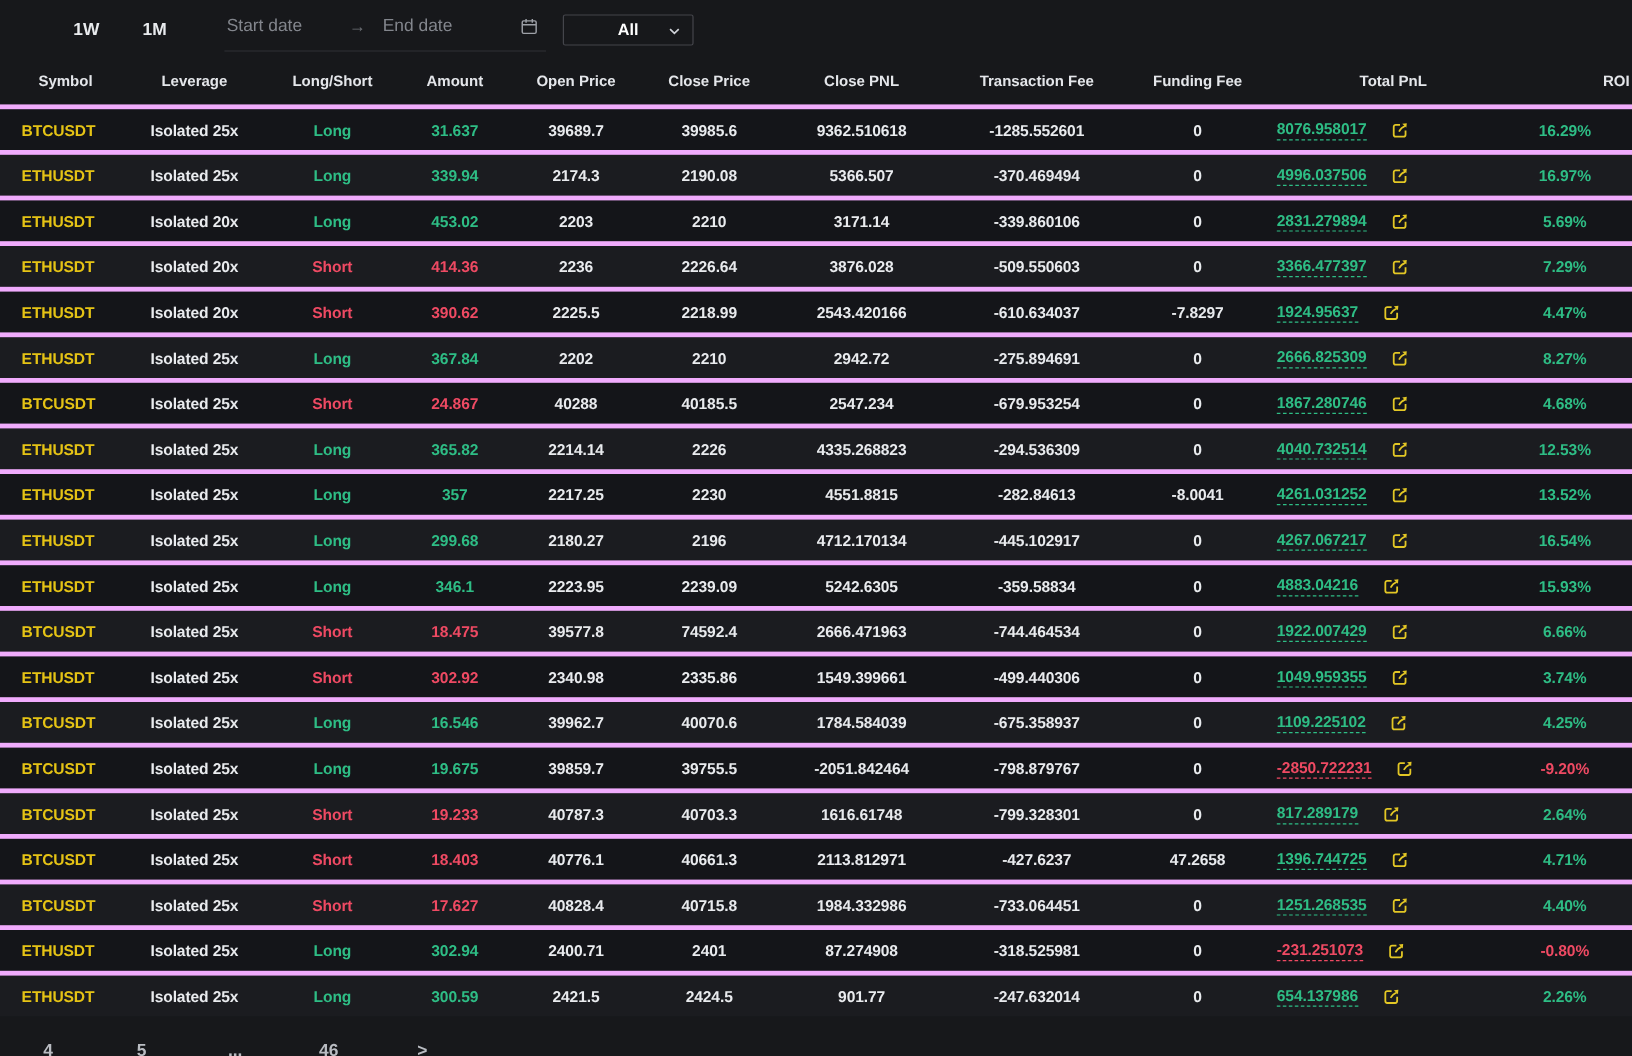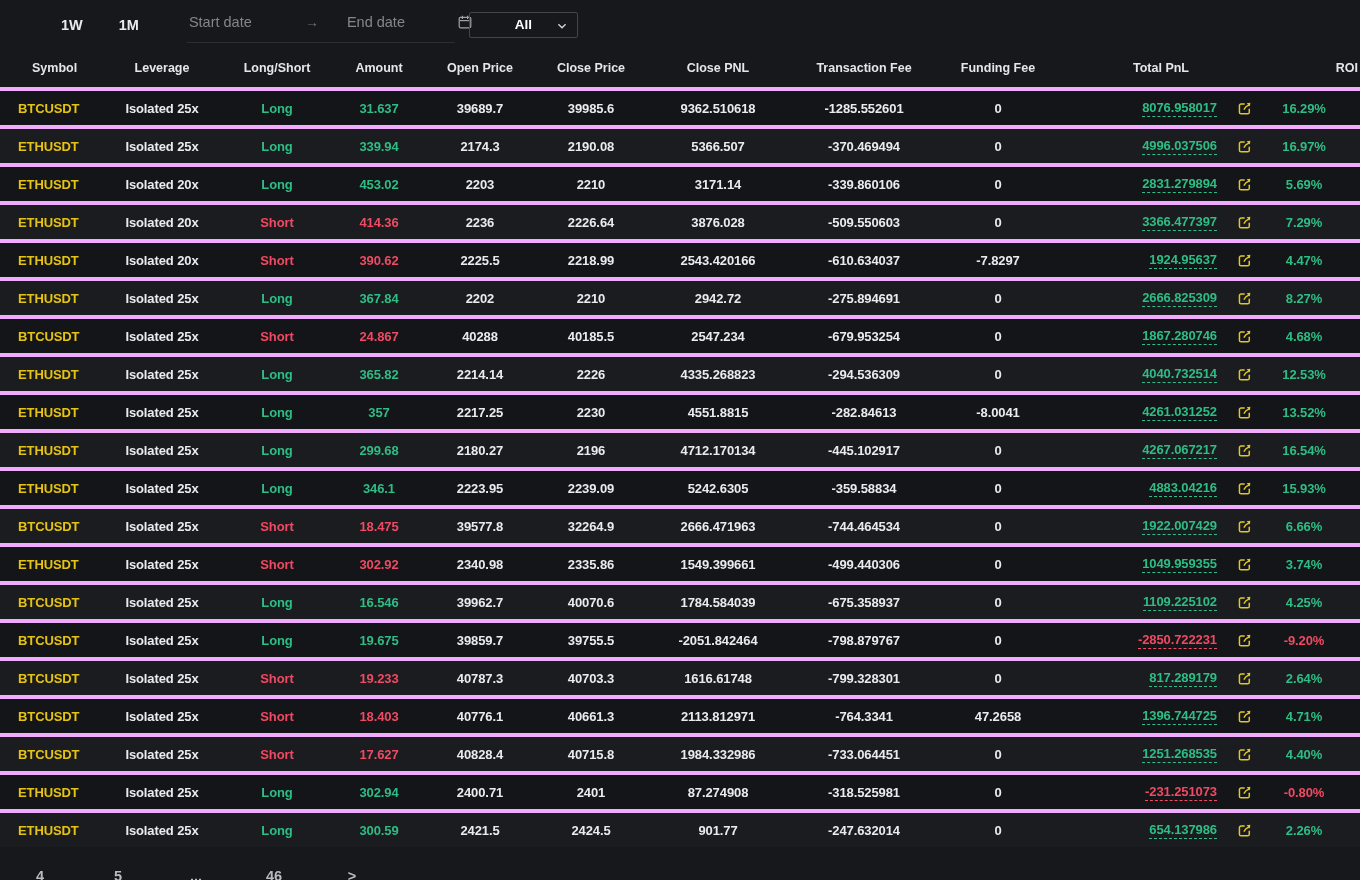--- a/index.html
+++ b/index.html
@@ -17,21 +17,21 @@
     --text: #e9ebee;
     --muted: #83868d;
   }
 
   
   .toolbar { display: flex; align-items: center; height: 49px; padding-left: 28px; margin-left: 33px; }
   .range-btn { color: var(--text); font-weight: 700; font-size: 14.5px; margin-right: 36px; cursor: pointer; }
   .date-range {
     display: flex; align-items: center;
     width: 268px; height: 36px; margin-left: 12px;
-    border-bottom: 1px solid #2c2d32; padding: 0 6px 4px 2px; gap: 14px;
+    border-bottom: 1px solid #2c2d32; padding: 0 6px 4px 2px;
   }
   .date-range input {
     width: 96px; background: transparent; border: none; outline: none;
     color: var(--text); font-size: 14.5px; font-family: "Liberation Sans", sans-serif;
   }
   .date-range input::placeholder { color: var(--muted); }
   .date-arrow { color: #6e7177; font-size: 14px; margin: 0 14px 0 6px; }
   .cal { margin-left: auto; display: flex; cursor: pointer; }
   .dropdown {
     position: relative; margin-left: 14px; width: 109px; height: 26px;
@@ -55,21 +55,21 @@
   .th.col-symbol { text-align: left; padding-left: 32px; }
   .th.col-roi { text-align: right; padding-right: 2px; }
   .tr { height: 38px; border-top: 4px solid #f0abfc; }
   .tr:nth-child(odd)  { background: #141519; }
   .tr:nth-child(even) { background: #1b1c20; }
   .td {
     font-size: 13px; font-weight: 700; color: var(--text); text-align: center;
     white-space: nowrap; letter-spacing: -0.1px;
   }
   .td.col-symbol { text-align: left; padding-left: 18px; color: var(--symbol); }
-  .td.col-total_pnl { display: flex; justify-content: flex-end; align-items: center; gap: 20px; padding-right: 6px; }
+  .td.col-total_pnl { display: flex; justify-content: flex-start; align-items: center; gap: 20px; padding-right: 6px; }
   .td.col-roi { text-align: center; padding-right: 10px; }
   .green { color: var(--green); }
   .red { color: var(--red); }
   .pnl-link { border-bottom: 1px dashed currentColor; padding-bottom: 1px; cursor: pointer; }
   .share-btn { display: flex; cursor: pointer; }
 
   
   .pagination {
     position: absolute; left: 24px; top: 868px;
     display: flex; gap: 46px;
@@ -363,21 +363,21 @@
   </span>
 </div>
       <div class="td col-roi green">15.93%</div>
     </div>
     <div class="grid-row tr">
       <div class="td col-symbol">BTCUSDT</div>
       <div class="td col-leverage">Isolated 25x</div>
       <div class="td col-side red">Short</div>
       <div class="td col-amount red">18.475</div>
       <div class="td col-open_price">39577.8</div>
-      <div class="td col-close_price">32264.9</div>
+      <div class="td col-close_price">74592.4</div>
       <div class="td col-close_pnl">2666.471963</div>
       <div class="td col-transaction_fee">-744.464534</div>
       <div class="td col-funding_fee">0</div>
       <div class="td col-total_pnl">
         <span class="pnl-link green">1922.007429</span>
   <span class="share-btn">
     <svg width="15" height="15" viewBox="0 0 16 16">
       <path d="M13.1 8.2 V12 A1.7 1.7 0 0 1 11.4 13.7 H4.3 A1.7 1.7 0 0 1 2.6 12 V4.9 A1.7 1.7 0 0 1 4.3 3.2 H8.2" fill="none" stroke="#e3c725" stroke-width="1.6"></path>
       <path d="M7.3 9.2 C8.6 6.6 10.2 5.2 12.8 4.3" fill="none" stroke="#e3c725" stroke-width="1.5"></path>
       <path d="M10.2 2.3 L14.2 1.8 L13.8 5.8 Z" fill="#e3c725"></path>
@@ -475,21 +475,21 @@
       <div class="td col-roi green">2.64%</div>
     </div>
     <div class="grid-row tr">
       <div class="td col-symbol">BTCUSDT</div>
       <div class="td col-leverage">Isolated 25x</div>
       <div class="td col-side red">Short</div>
       <div class="td col-amount red">18.403</div>
       <div class="td col-open_price">40776.1</div>
       <div class="td col-close_price">40661.3</div>
       <div class="td col-close_pnl">2113.812971</div>
-      <div class="td col-transaction_fee">-764.3341</div>
+      <div class="td col-transaction_fee">-427.6237</div>
       <div class="td col-funding_fee">47.2658</div>
       <div class="td col-total_pnl">
         <span class="pnl-link green">1396.744725</span>
   <span class="share-btn">
     <svg width="15" height="15" viewBox="0 0 16 16">
       <path d="M13.1 8.2 V12 A1.7 1.7 0 0 1 11.4 13.7 H4.3 A1.7 1.7 0 0 1 2.6 12 V4.9 A1.7 1.7 0 0 1 4.3 3.2 H8.2" fill="none" stroke="#e3c725" stroke-width="1.6"></path>
       <path d="M7.3 9.2 C8.6 6.6 10.2 5.2 12.8 4.3" fill="none" stroke="#e3c725" stroke-width="1.5"></path>
       <path d="M10.2 2.3 L14.2 1.8 L13.8 5.8 Z" fill="#e3c725"></path>
     </svg>
   </span>

